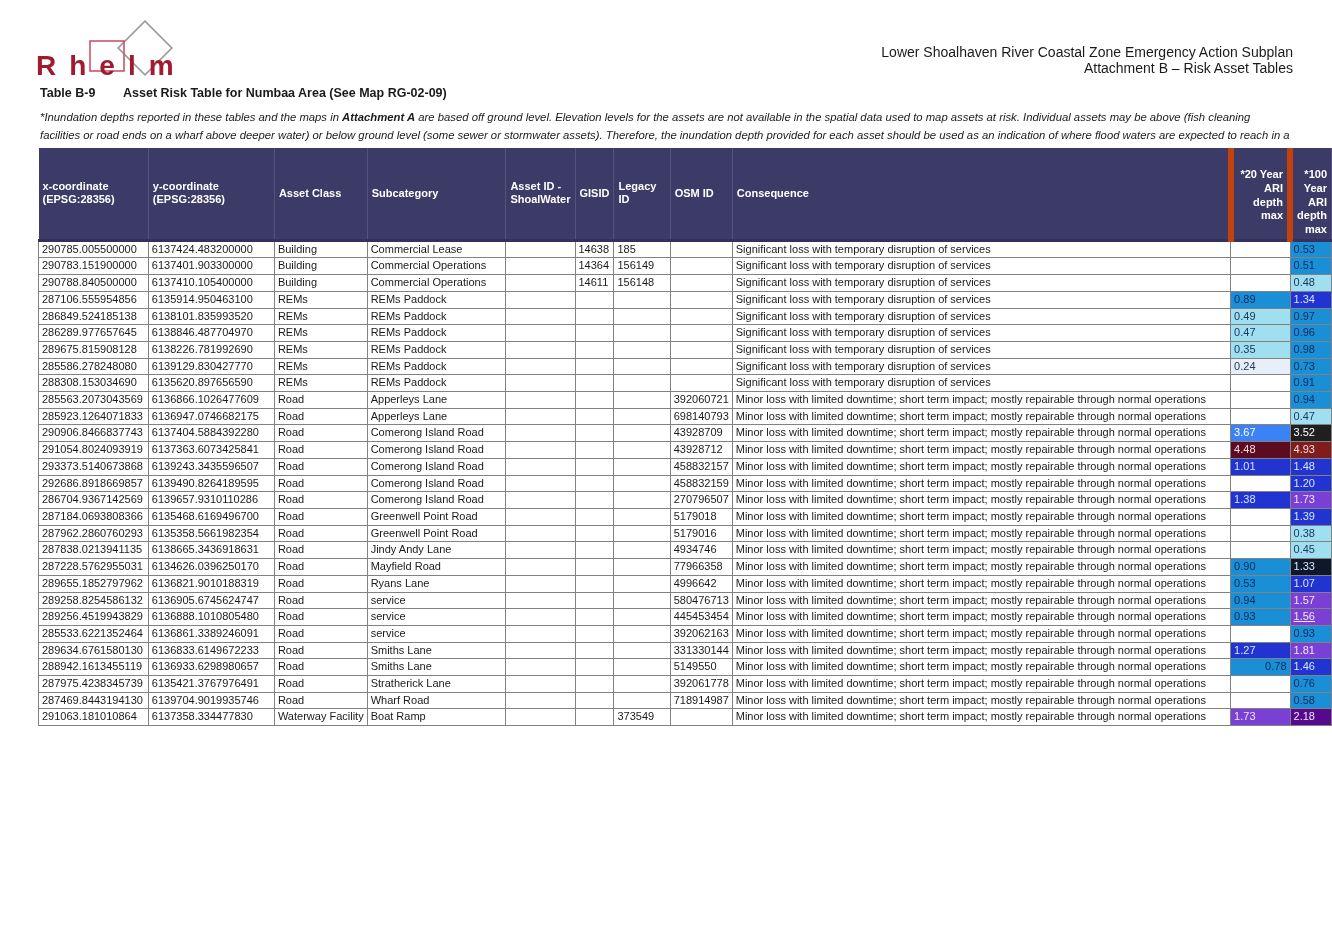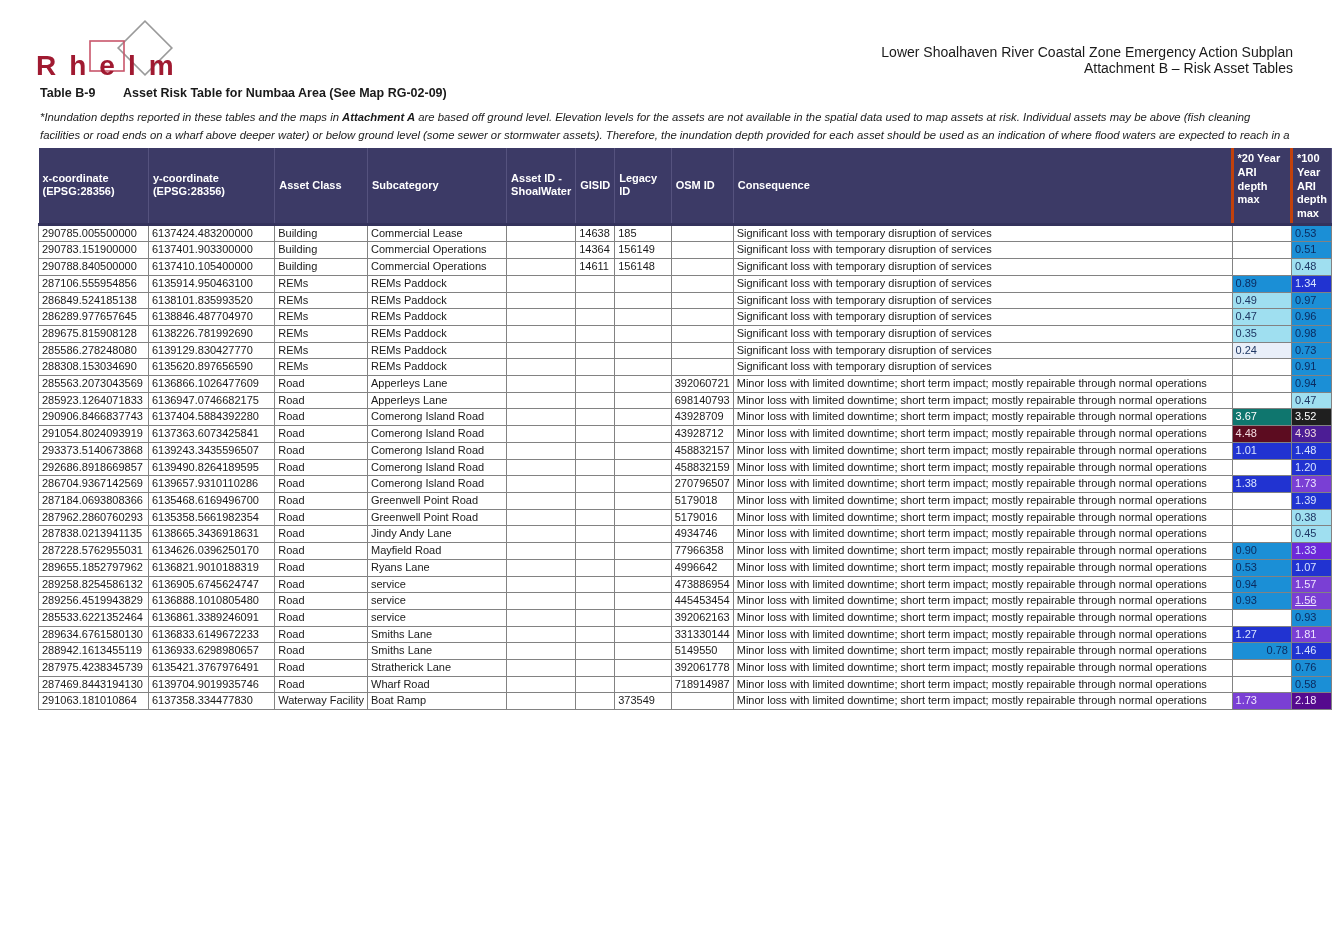--- a/index.html
+++ b/index.html
@@ -26,21 +26,21 @@
   .note b{font-weight:bold;}
   .tbl-wrap{position:absolute;left:38px;top:148px;}
   table{border-collapse:collapse;table-layout:fixed;}
   thead th{
     background:#3c3a66;color:#ffffff;font-size:11px;font-weight:bold;
     text-align:left;vertical-align:middle;padding:2px 4px;line-height:1.25;
     border-right:1px solid #55527e;border-bottom:3px solid #34325c;
     overflow:hidden;
   }
   thead th.h-d20, thead th.h-d100{
-    vertical-align:top;border-left:3px solid #c2410c;padding-top:4px;
+    vertical-align:top;border-left:6px solid #c2410c;padding-top:20px;text-align:right;
   }
   tbody td{
     font-size:11px;height:15.7px;line-height:15.7px;padding:0 3px;
     border:1px solid #828282;white-space:nowrap;overflow:hidden;
     background:#ffffff;color:#1a1a1a;vertical-align:middle;
   }
   tbody td.c-depth{font-size:11px;}
   .col-x{width:110px;} .col-y{width:127px;} .col-cls{width:84px;}
   .col-sub{width:140px;} .col-aid{width:68px;} .col-gisid{width:36px;}
   .col-legacy{width:57px;} .col-osm{width:57px;} .col-cons{width:500px;}
@@ -248,35 +248,35 @@
         <tr>
           <td class="c-x">290906.8466837743</td>
           <td class="c-y">6137404.5884392280</td>
           <td class="c-cls">Road</td>
           <td class="c-sub">Comerong Island Road</td>
           <td class="c-aid"></td>
           <td class="c-gisid"></td>
           <td class="c-legacy"></td>
           <td class="c-osm">43928709</td>
           <td class="c-cons">Minor loss with limited downtime; short term impact; mostly repairable through normal operations</td>
-          <td class="c-depth" style="background: #0f766e; color: rgb(255, 255, 255);">3.67</td>
+          <td class="c-depth" style="background: #3b82f6; color: rgb(255, 255, 255);">3.67</td>
           <td class="c-depth" style="background: rgb(31, 31, 31); color: rgb(255, 255, 255);">3.52</td>
         </tr>
         <tr>
           <td class="c-x">291054.8024093919</td>
           <td class="c-y">6137363.6073425841</td>
           <td class="c-cls">Road</td>
           <td class="c-sub">Comerong Island Road</td>
           <td class="c-aid"></td>
           <td class="c-gisid"></td>
           <td class="c-legacy"></td>
           <td class="c-osm">43928712</td>
           <td class="c-cons">Minor loss with limited downtime; short term impact; mostly repairable through normal operations</td>
           <td class="c-depth" style="background: rgb(92, 12, 32); color: rgb(243, 219, 224);">4.48</td>
-          <td class="c-depth" style="background: #4c1d95; color: rgb(243, 219, 224);">4.93</td>
+          <td class="c-depth" style="background: #7f1d1d; color: rgb(243, 219, 224);">4.93</td>
         </tr>
         <tr>
           <td class="c-x">293373.5140673868</td>
           <td class="c-y">6139243.3435596507</td>
           <td class="c-cls">Road</td>
           <td class="c-sub">Comerong Island Road</td>
           <td class="c-aid"></td>
           <td class="c-gisid"></td>
           <td class="c-legacy"></td>
           <td class="c-osm">458832157</td>
@@ -353,21 +353,21 @@
           <td class="c-x">287228.5762955031</td>
           <td class="c-y">6134626.0396250170</td>
           <td class="c-cls">Road</td>
           <td class="c-sub">Mayfield Road</td>
           <td class="c-aid"></td>
           <td class="c-gisid"></td>
           <td class="c-legacy"></td>
           <td class="c-osm">77966358</td>
           <td class="c-cons">Minor loss with limited downtime; short term impact; mostly repairable through normal operations</td>
           <td class="c-depth" style="background: rgb(27, 143, 214); color: rgb(11, 42, 94);">0.90</td>
-          <td class="c-depth" style="background: #6d28d9; color: rgb(216, 228, 255);">1.33</td>
+          <td class="c-depth" style="background: #0f172a; color: rgb(216, 228, 255);">1.33</td>
         </tr>
         <tr>
           <td class="c-x">289655.1852797962</td>
           <td class="c-y">6136821.9010188319</td>
           <td class="c-cls">Road</td>
           <td class="c-sub">Ryans Lane</td>
           <td class="c-aid"></td>
           <td class="c-gisid"></td>
           <td class="c-legacy"></td>
           <td class="c-osm">4996642</td>
@@ -376,21 +376,21 @@
           <td class="c-depth" style="background: rgb(33, 51, 209); color: rgb(216, 228, 255);">1.07</td>
         </tr>
         <tr>
           <td class="c-x">289258.8254586132</td>
           <td class="c-y">6136905.6745624747</td>
           <td class="c-cls">Road</td>
           <td class="c-sub">service</td>
           <td class="c-aid"></td>
           <td class="c-gisid"></td>
           <td class="c-legacy"></td>
-          <td class="c-osm">473886954</td>
+          <td class="c-osm">580476713</td>
           <td class="c-cons">Minor loss with limited downtime; short term impact; mostly repairable through normal operations</td>
           <td class="c-depth" style="background: rgb(27, 143, 214); color: rgb(11, 42, 94);">0.94</td>
           <td class="c-depth" style="background: rgb(122, 63, 212); color: rgb(239, 230, 255);">1.57</td>
         </tr>
         <tr>
           <td class="c-x">289256.4519943829</td>
           <td class="c-y">6136888.1010805480</td>
           <td class="c-cls">Road</td>
           <td class="c-sub">service</td>
           <td class="c-aid"></td>

